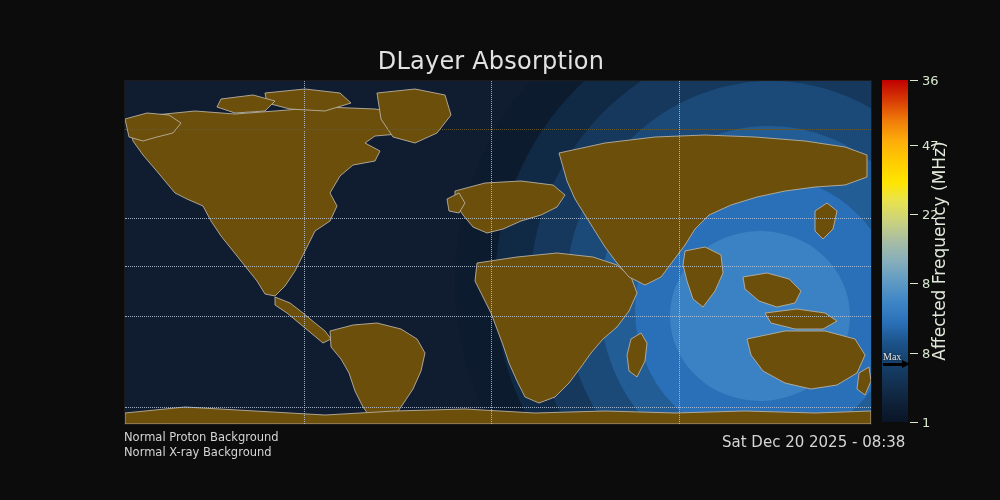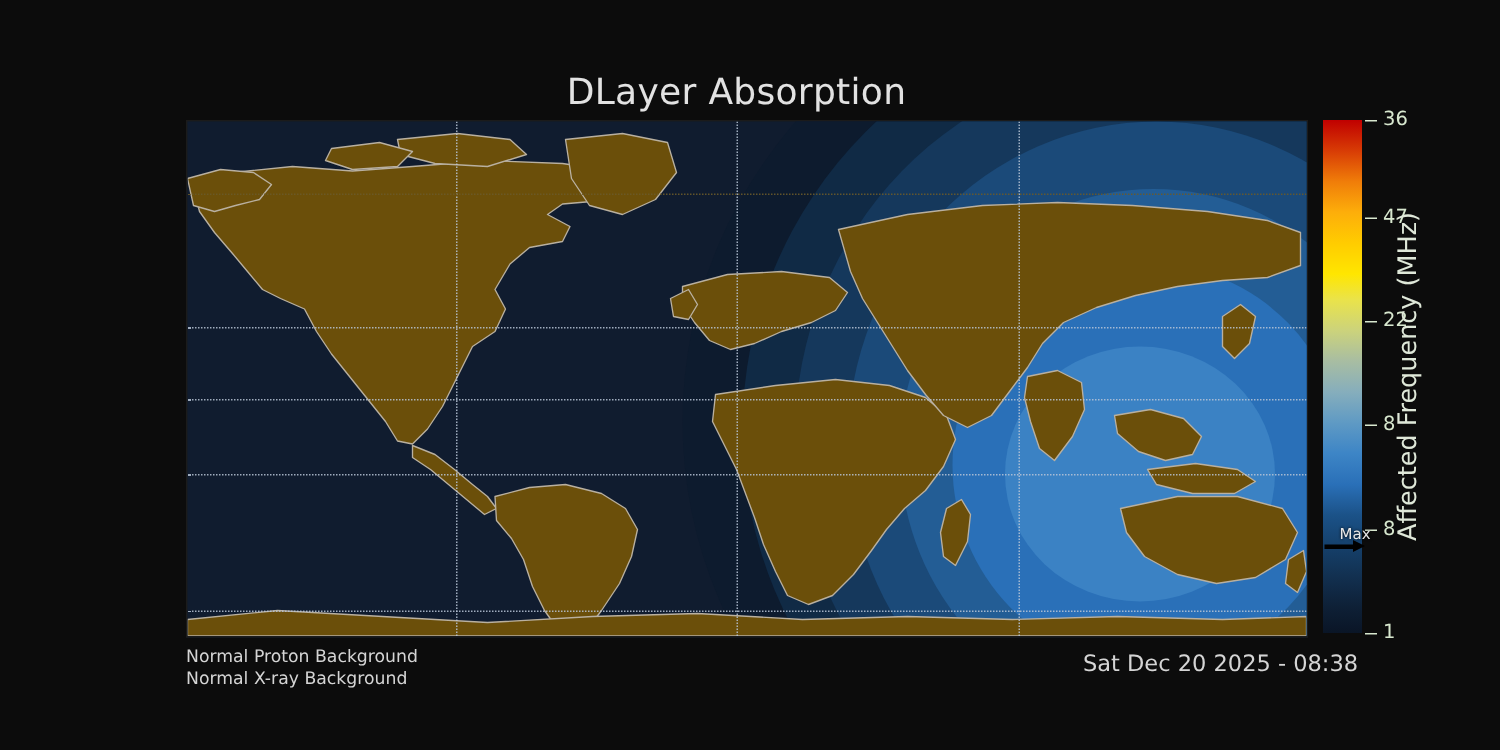--- a/index.html
+++ b/index.html
@@ -77,22 +77,23 @@
     position:absolute;left:925px;top:80px;height:342px;width:28px;
     display:flex;align-items:center;justify-content:center;
   }
   #cb-axis-label span{
     transform:rotate(-90deg);white-space:nowrap;
     color:#dfe8d9;font-size:17px;
   }
   
   #max-marker{position:absolute;left:0;top:272px;width:26px;height:22px;}
   #max-marker .max-text{
-    position:absolute;left:11px;top:-1px;color:#e8e8e8;font-size:10px;
+    position:absolute;left:1px;top:-1px;color:#e8e8e8;font-size:10px;
     text-shadow:0 0 2px #000;
+    font-family:Liberation Serif, serif;
   }
   #max-marker .max-arrow{
     position:absolute;left:1px;top:11px;width:20px;height:3px;background:#000;
   }
   #max-marker .max-arrow:after{
     content:"";position:absolute;right:-7px;top:-3px;
     border-left:8px solid #000;border-top:4.5px solid transparent;
     border-bottom:4.5px solid transparent;
   }
 

